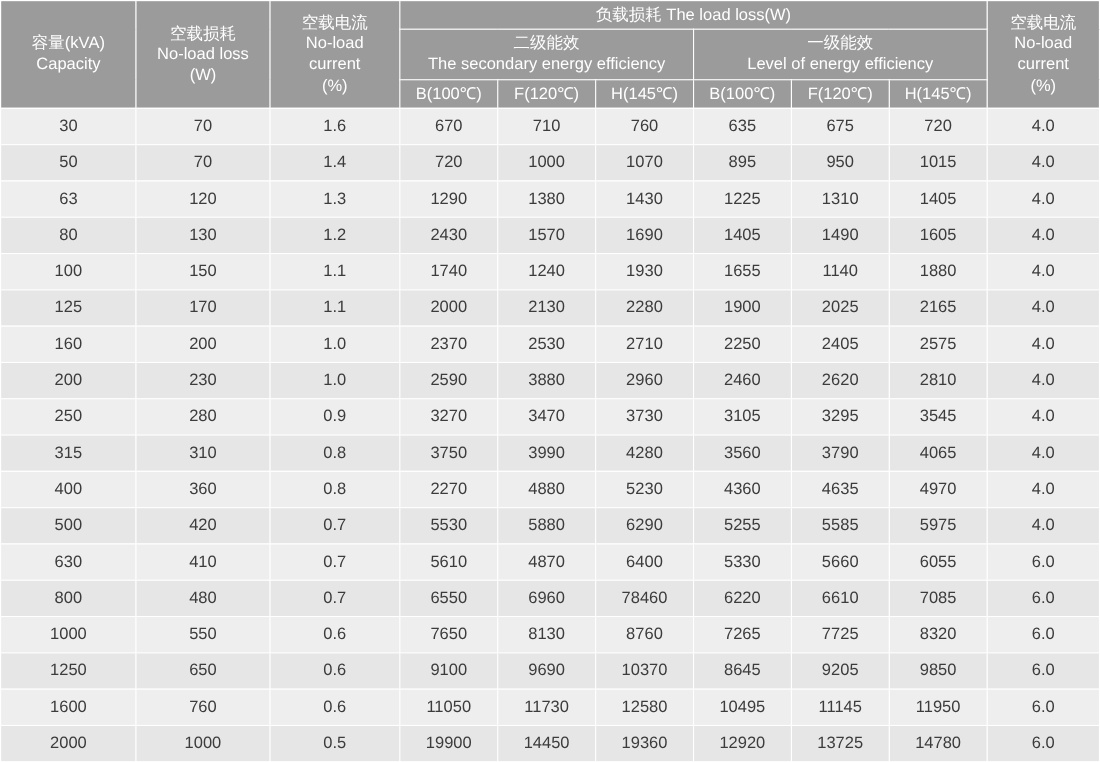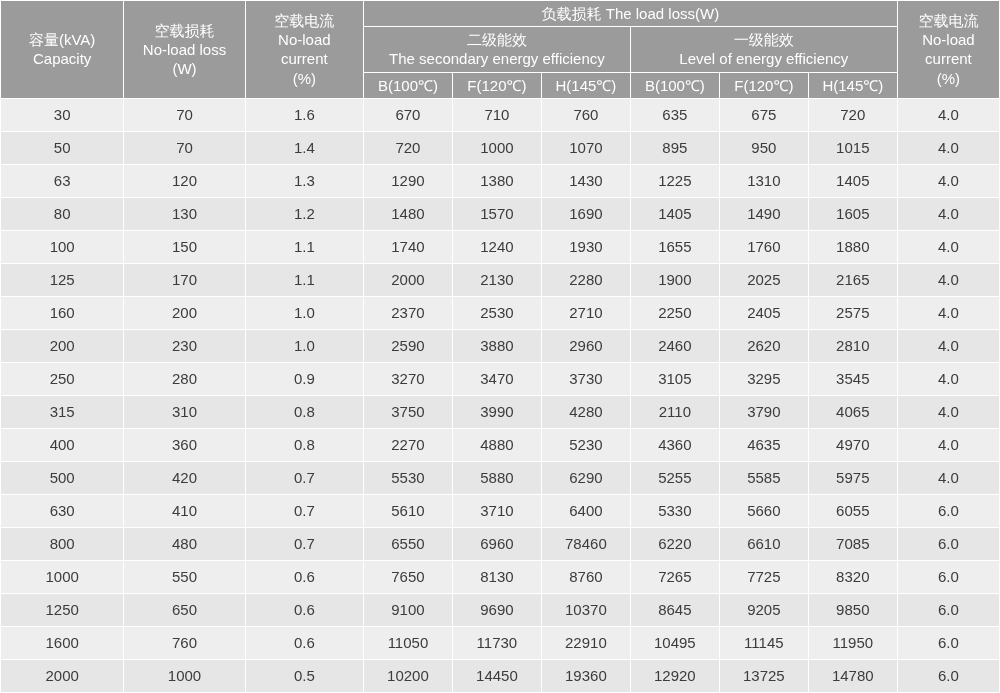--- a/index.html
+++ b/index.html
@@ -165,37 +165,37 @@
         <td>1430</td>
         <td>1225</td>
         <td>1310</td>
         <td>1405</td>
         <td>4.0</td>
       </tr>
       <tr>
         <td>80</td>
         <td>130</td>
         <td>1.2</td>
-        <td>1480</td>
+        <td>2430</td>
         <td>1570</td>
         <td>1690</td>
         <td>1405</td>
         <td>1490</td>
         <td>1605</td>
         <td>4.0</td>
       </tr>
       <tr>
         <td>100</td>
         <td>150</td>
         <td>1.1</td>
         <td>1740</td>
         <td>1240</td>
         <td>1930</td>
         <td>1655</td>
-        <td>1760</td>
+        <td>1140</td>
         <td>1880</td>
         <td>4.0</td>
       </tr>
       <tr>
         <td>125</td>
         <td>170</td>
         <td>1.1</td>
         <td>2000</td>
         <td>2130</td>
         <td>2280</td>
@@ -240,21 +240,21 @@
         <td>3545</td>
         <td>4.0</td>
       </tr>
       <tr>
         <td>315</td>
         <td>310</td>
         <td>0.8</td>
         <td>3750</td>
         <td>3990</td>
         <td>4280</td>
-        <td>2110</td>
+        <td>3560</td>
         <td>3790</td>
         <td>4065</td>
         <td>4.0</td>
       </tr>
       <tr>
         <td>400</td>
         <td>360</td>
         <td>0.8</td>
         <td>2270</td>
         <td>4880</td>
@@ -274,21 +274,21 @@
         <td>5255</td>
         <td>5585</td>
         <td>5975</td>
         <td>4.0</td>
       </tr>
       <tr>
         <td>630</td>
         <td>410</td>
         <td>0.7</td>
         <td>5610</td>
-        <td>3710</td>
+        <td>4870</td>
         <td>6400</td>
         <td>5330</td>
         <td>5660</td>
         <td>6055</td>
         <td>6.0</td>
       </tr>
       <tr>
         <td>800</td>
         <td>480</td>
         <td>0.7</td>
@@ -323,31 +323,31 @@
         <td>9205</td>
         <td>9850</td>
         <td>6.0</td>
       </tr>
       <tr>
         <td>1600</td>
         <td>760</td>
         <td>0.6</td>
         <td>11050</td>
         <td>11730</td>
-        <td>22910</td>
+        <td>12580</td>
         <td>10495</td>
         <td>11145</td>
         <td>11950</td>
         <td>6.0</td>
       </tr>
       <tr>
         <td>2000</td>
         <td>1000</td>
         <td>0.5</td>
-        <td>10200</td>
+        <td>19900</td>
         <td>14450</td>
         <td>19360</td>
         <td>12920</td>
         <td>13725</td>
         <td>14780</td>
         <td>6.0</td>
       </tr>
       <tr>
         <td>2500</td>
         <td>1200</td>

